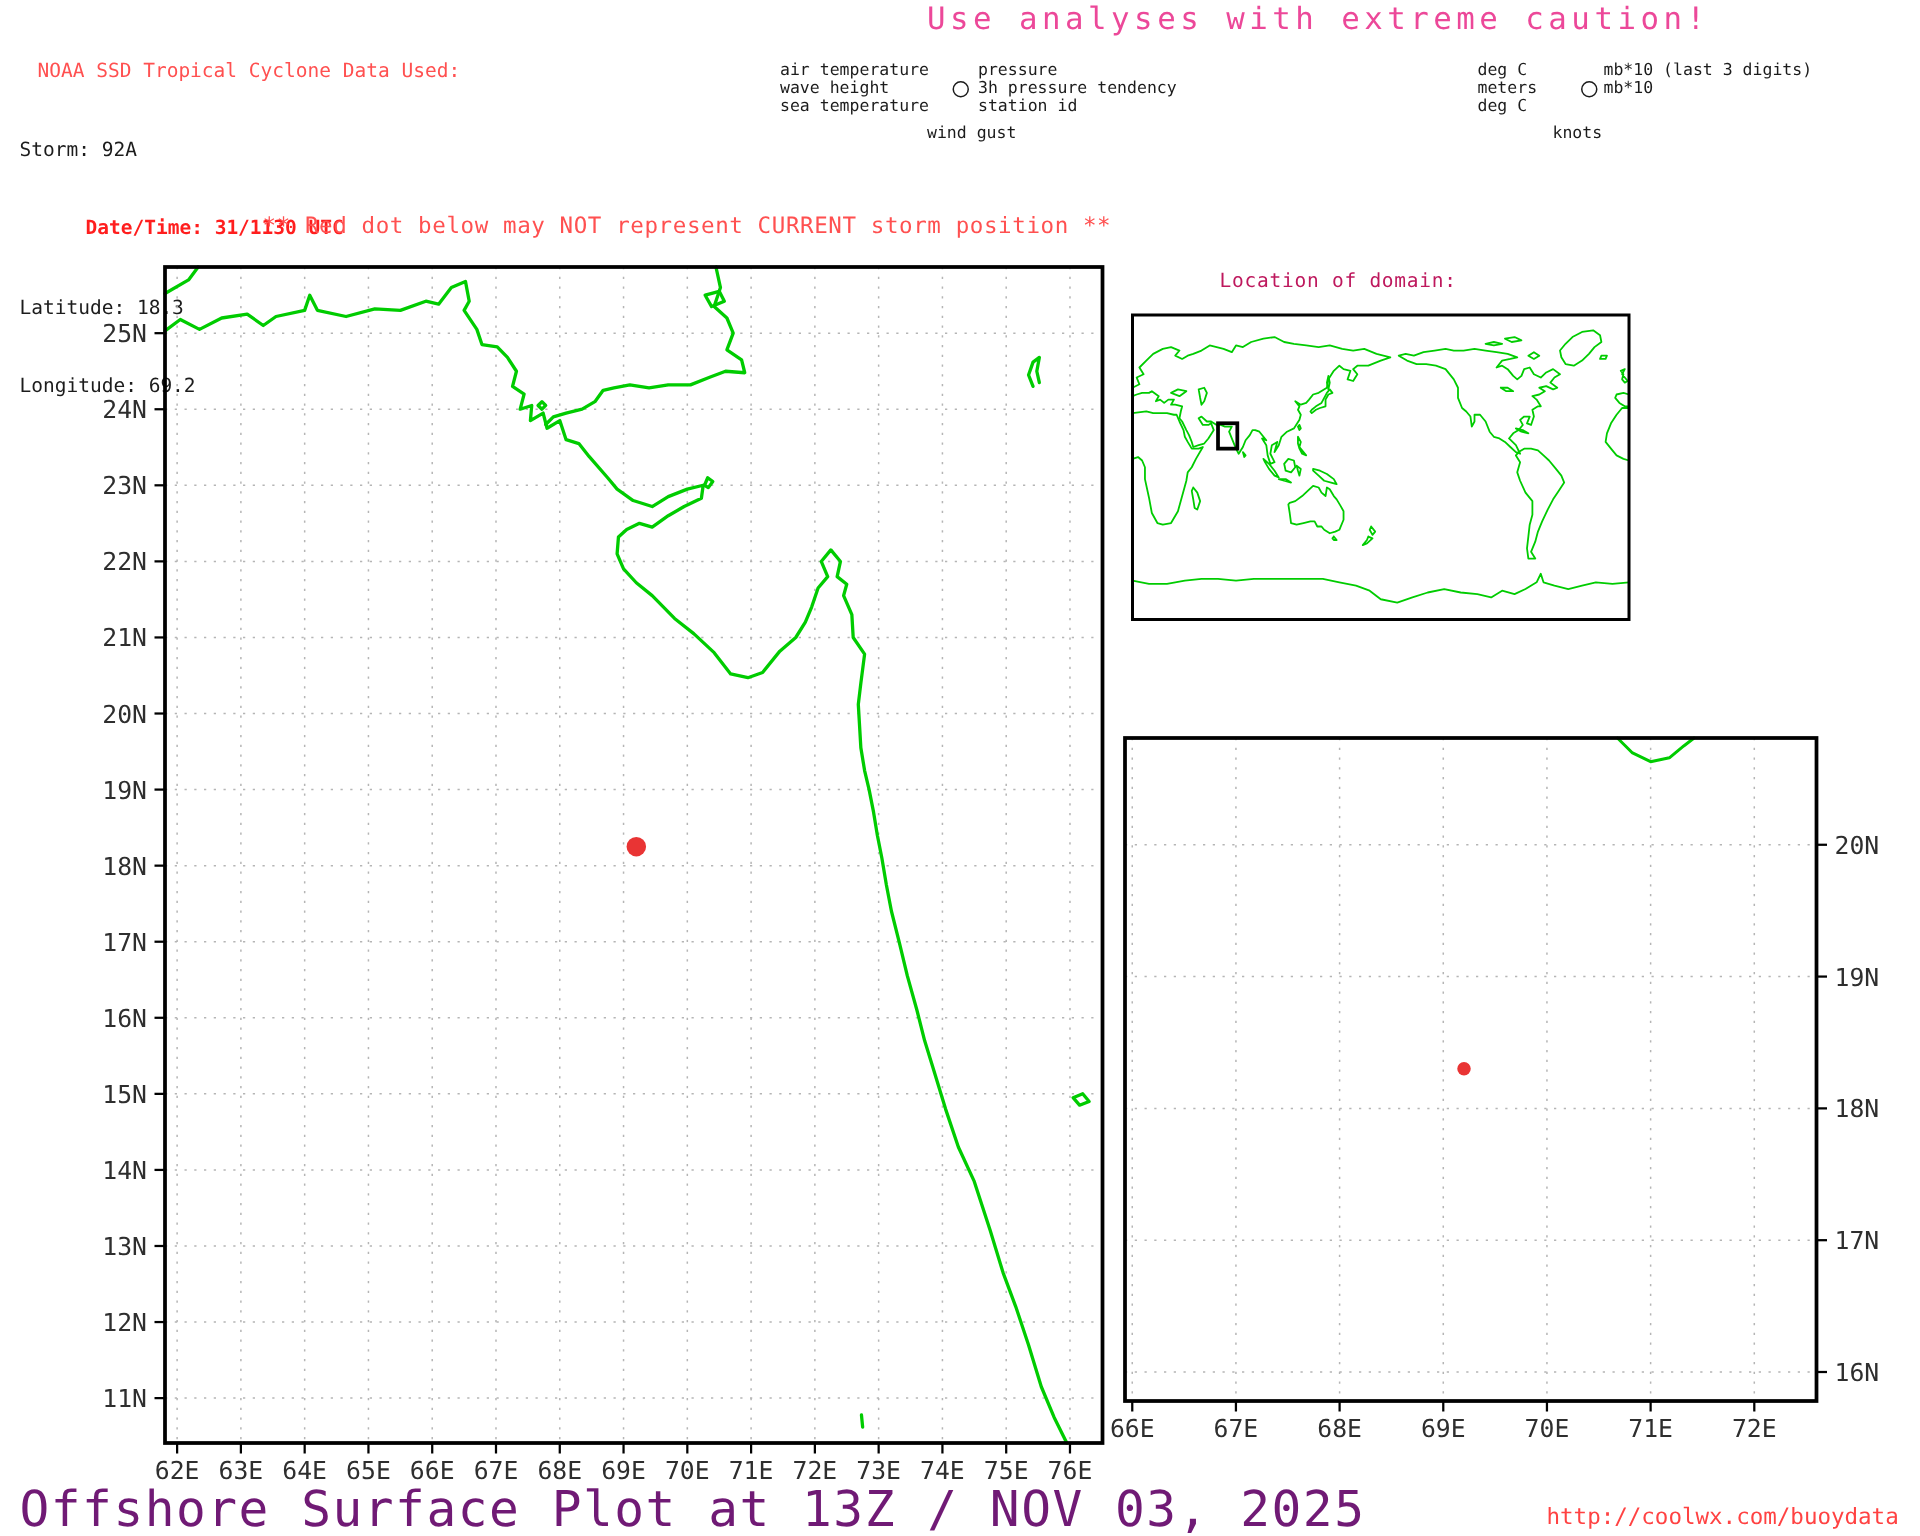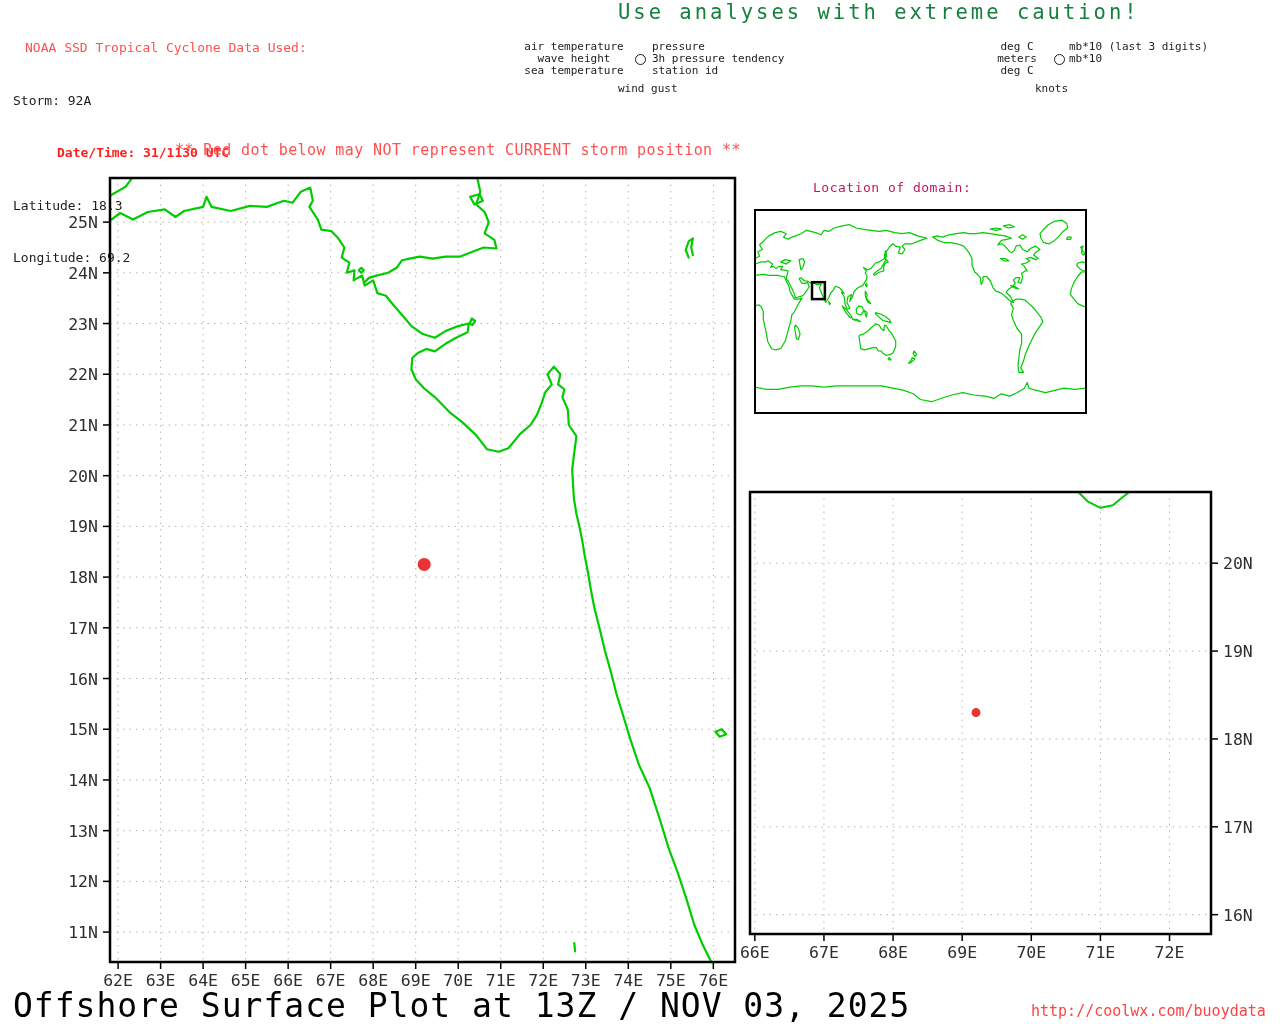--- a/index.html
+++ b/index.html
@@ -2,38 +2,38 @@
 <html><head>
 <meta charset="utf-8">
 <style>
   html,body{margin:0;padding:0;background:#fff;}
   body{width:1280px;height:1024px;position:relative;overflow:hidden;
        font-family:"DejaVu Sans Mono","Liberation Mono",monospace;}
   .abs{position:absolute;}
   .info{left:13px;top:4px;font-size:13px;line-height:17.5px;color:#1c1c1c;white-space:pre;}
   .salmon{color:#ff5050;margin-left:12px;}
   .boldred{color:#ff1e1e;font-weight:bold;margin-left:44px;}
-  .caution{left:618px;top:0px;font-size:20.5px;letter-spacing:3px;color:#15803d;white-space:nowrap;}
+  .caution{left:618px;top:0px;font-size:20.5px;letter-spacing:3px;color:#ec4899;white-space:nowrap;}
   .warning{left:175px;top:141px;font-size:15px;letter-spacing:0.4px;color:#ff5050;white-space:nowrap;}
   .legend{font-size:11px;line-height:12.2px;color:#1c1c1c;white-space:nowrap;}
   #legend-station{left:520px;top:41px;}
   #legend-units{left:985px;top:41px;}
   .lrow{display:flex;align-items:center;height:12.2px;}
-  .lc1{display:inline-block;text-align:center;flex:none;}
+  .lc1{display:inline-block;text-align:left;flex:none;}
   #legend-station .lc1{width:108px;}
   #legend-units .lc1{width:64px;}
   .lc2{display:inline-flex;justify-content:center;align-items:center;flex:none;}
   #legend-station .lc2{width:24px;}
   #legend-units .lc2{width:20px;}
   .lc3{display:inline-block;text-align:center;}
   .lcircle{display:inline-block;width:9px;height:9px;border:1.6px solid #1c1c1c;border-radius:50%;}
   .shift{margin-left:-34px;margin-top:10px;}
   .inset-title{left:813px;top:180px;font-size:13px;color:#be185d;letter-spacing:0.5px;white-space:nowrap;}
   .map{position:absolute;}
-  .footer-title{left:13px;top:986px;font-size:33px;letter-spacing:1px;color:#000000;white-space:nowrap;}
+  .footer-title{left:13px;top:986px;font-size:33px;letter-spacing:1px;color:#701a75;white-space:nowrap;}
   .footer-url{left:1031px;top:1002px;font-size:15px;color:#ff4242;white-space:nowrap;text-decoration:none;}
 </style>
 </head>
 <body>
 
 <div class="abs info">
   <div class="salmon">NOAA SSD Tropical Cyclone Data Used:</div>
   <div>Storm: 92A</div>
   <div class="boldred">Date/Time: 31/1130 UTC</div>
   <div>Latitude: 18.3</div>

